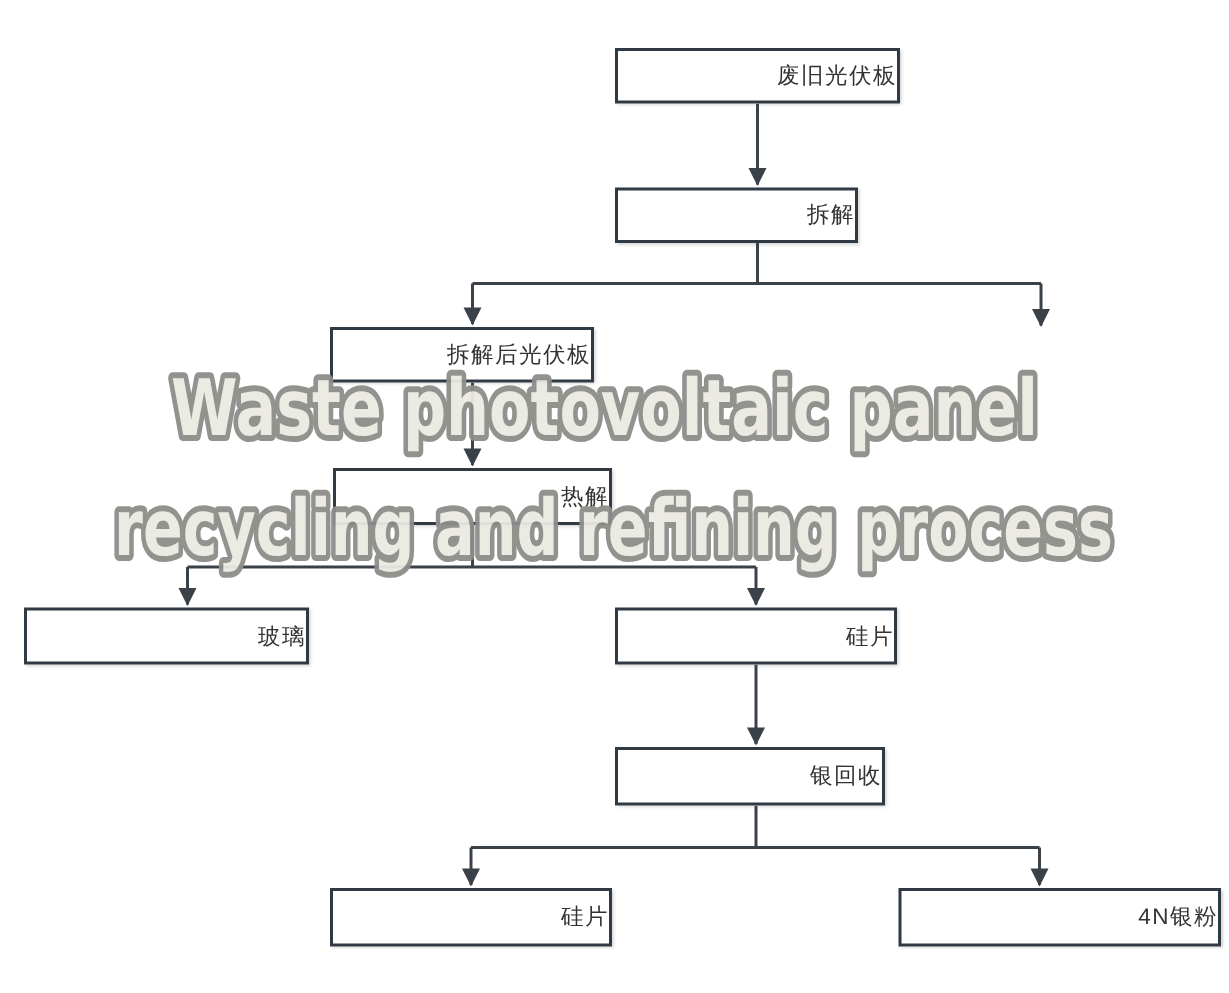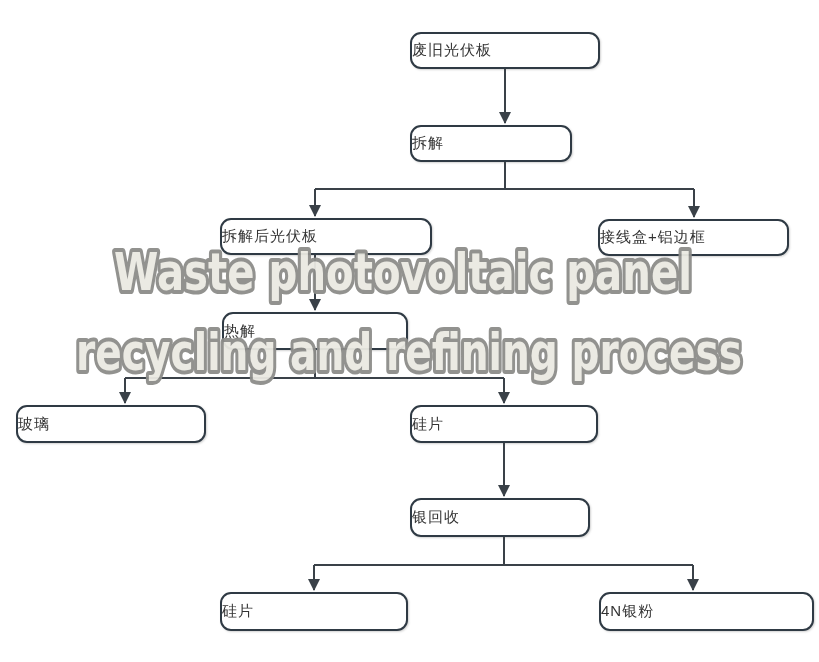--- a/index.html
+++ b/index.html
@@ -28,24 +28,24 @@
   }
   .connectors {
     z-index: 1;
   }
   .node {
     position: absolute;
     z-index: 2;
     box-sizing: border-box;
     background: #ffffff;
     border: 2px solid #2f3a44;
-    border-radius: 11px;
+    border-radius: 0;
     display: flex;
     align-items: center;
-    justify-content: flex-start;
+    justify-content: flex-end;
     box-shadow: 1px 1px 2px rgba(80,80,80,0.25);
   }
   .node-label {
     font-size: 15px;
     color: #333333;
     letter-spacing: 1px;
     white-space: nowrap;
   }
   .edge-line {
     stroke: #3a4148;
@@ -99,27 +99,24 @@
   </svg>
 
   <div class="node" style="left:410px;top:32px;width:190px;height:37px">
     <span class="node-label">废旧光伏板</span>
   </div>
 
   <div class="node" style="left:410px;top:125px;width:162px;height:37px">
     <span class="node-label">拆解</span>
   </div>
 
-  <div class="node" style="left:220px;top:218px;width:212px;height:37px">
+  <div class="node" style="left:220px;top:218px;width:176px;height:37px">
     <span class="node-label">拆解后光伏板</span>
   </div>
 
-  <div class="node" style="left:598px;top:219px;width:191px;height:37px">
-    <span class="node-label">接线盒+铝边框</span>
-  </div>
 
   <div class="node" style="left:222px;top:312px;width:186px;height:38px">
     <span class="node-label">热解</span>
   </div>
 
   <div class="node" style="left:16px;top:405px;width:190px;height:38px">
     <span class="node-label">玻璃</span>
   </div>
 
   <div class="node" style="left:410px;top:405px;width:188px;height:38px">

